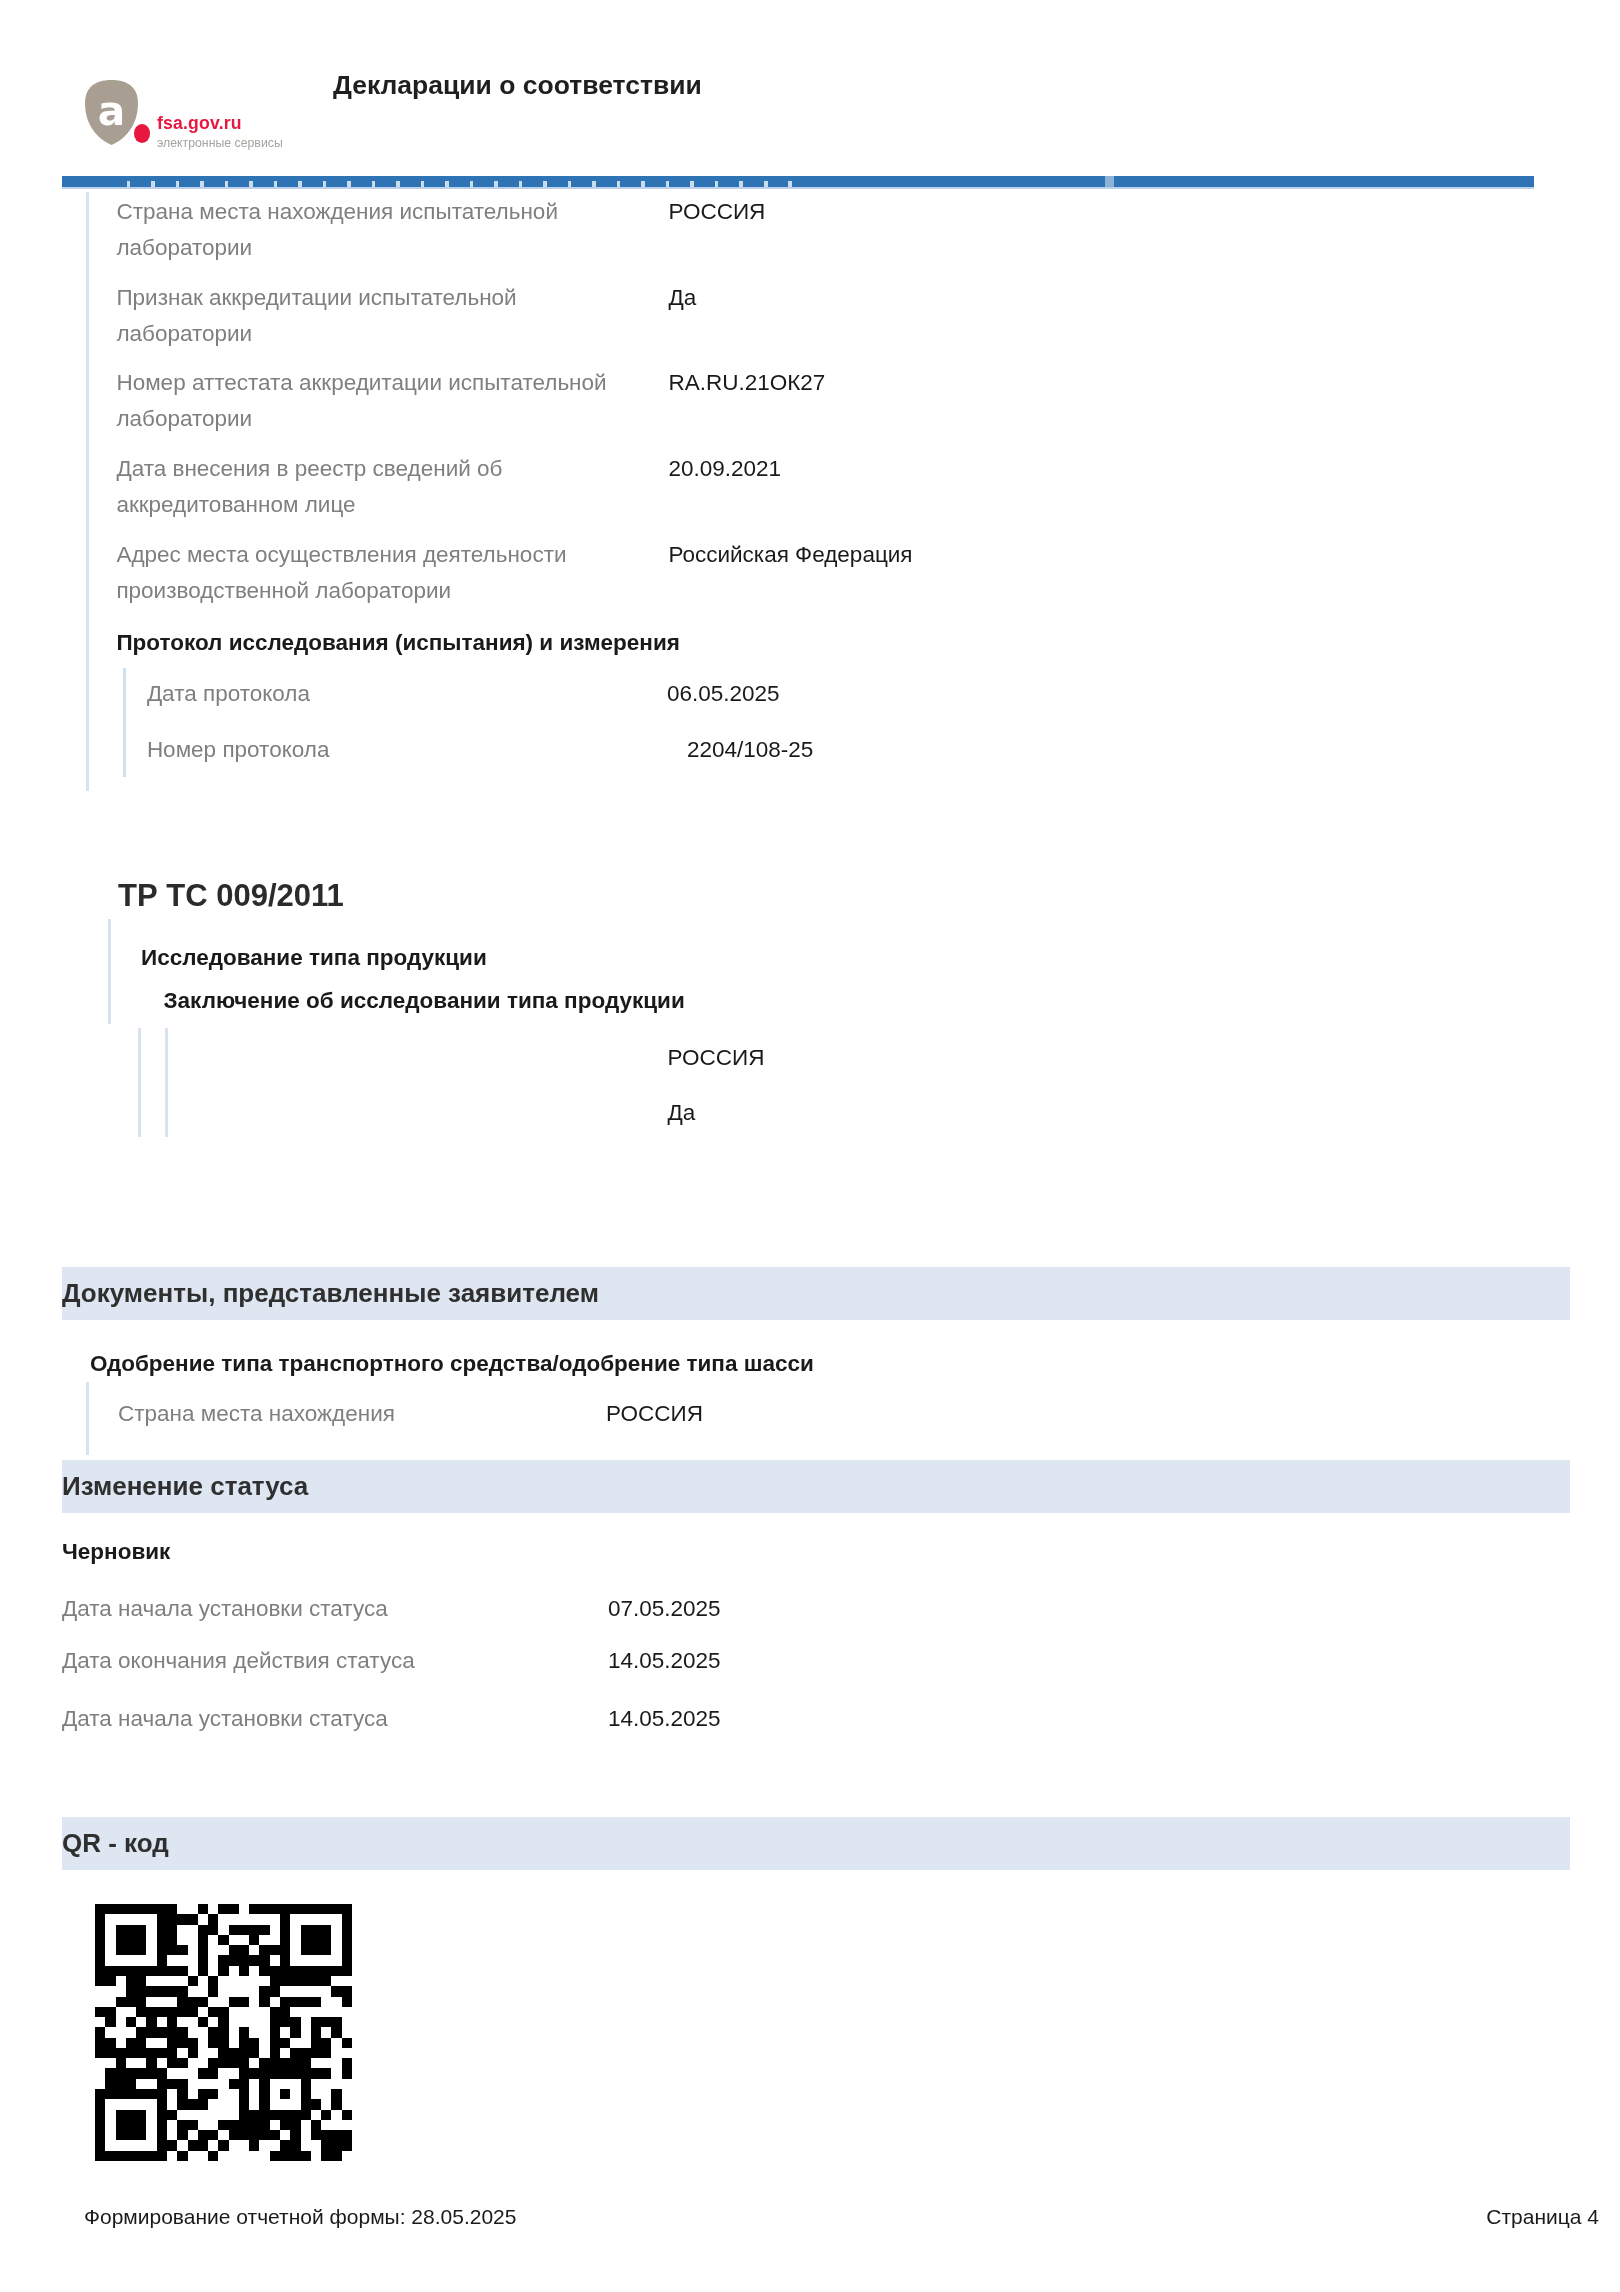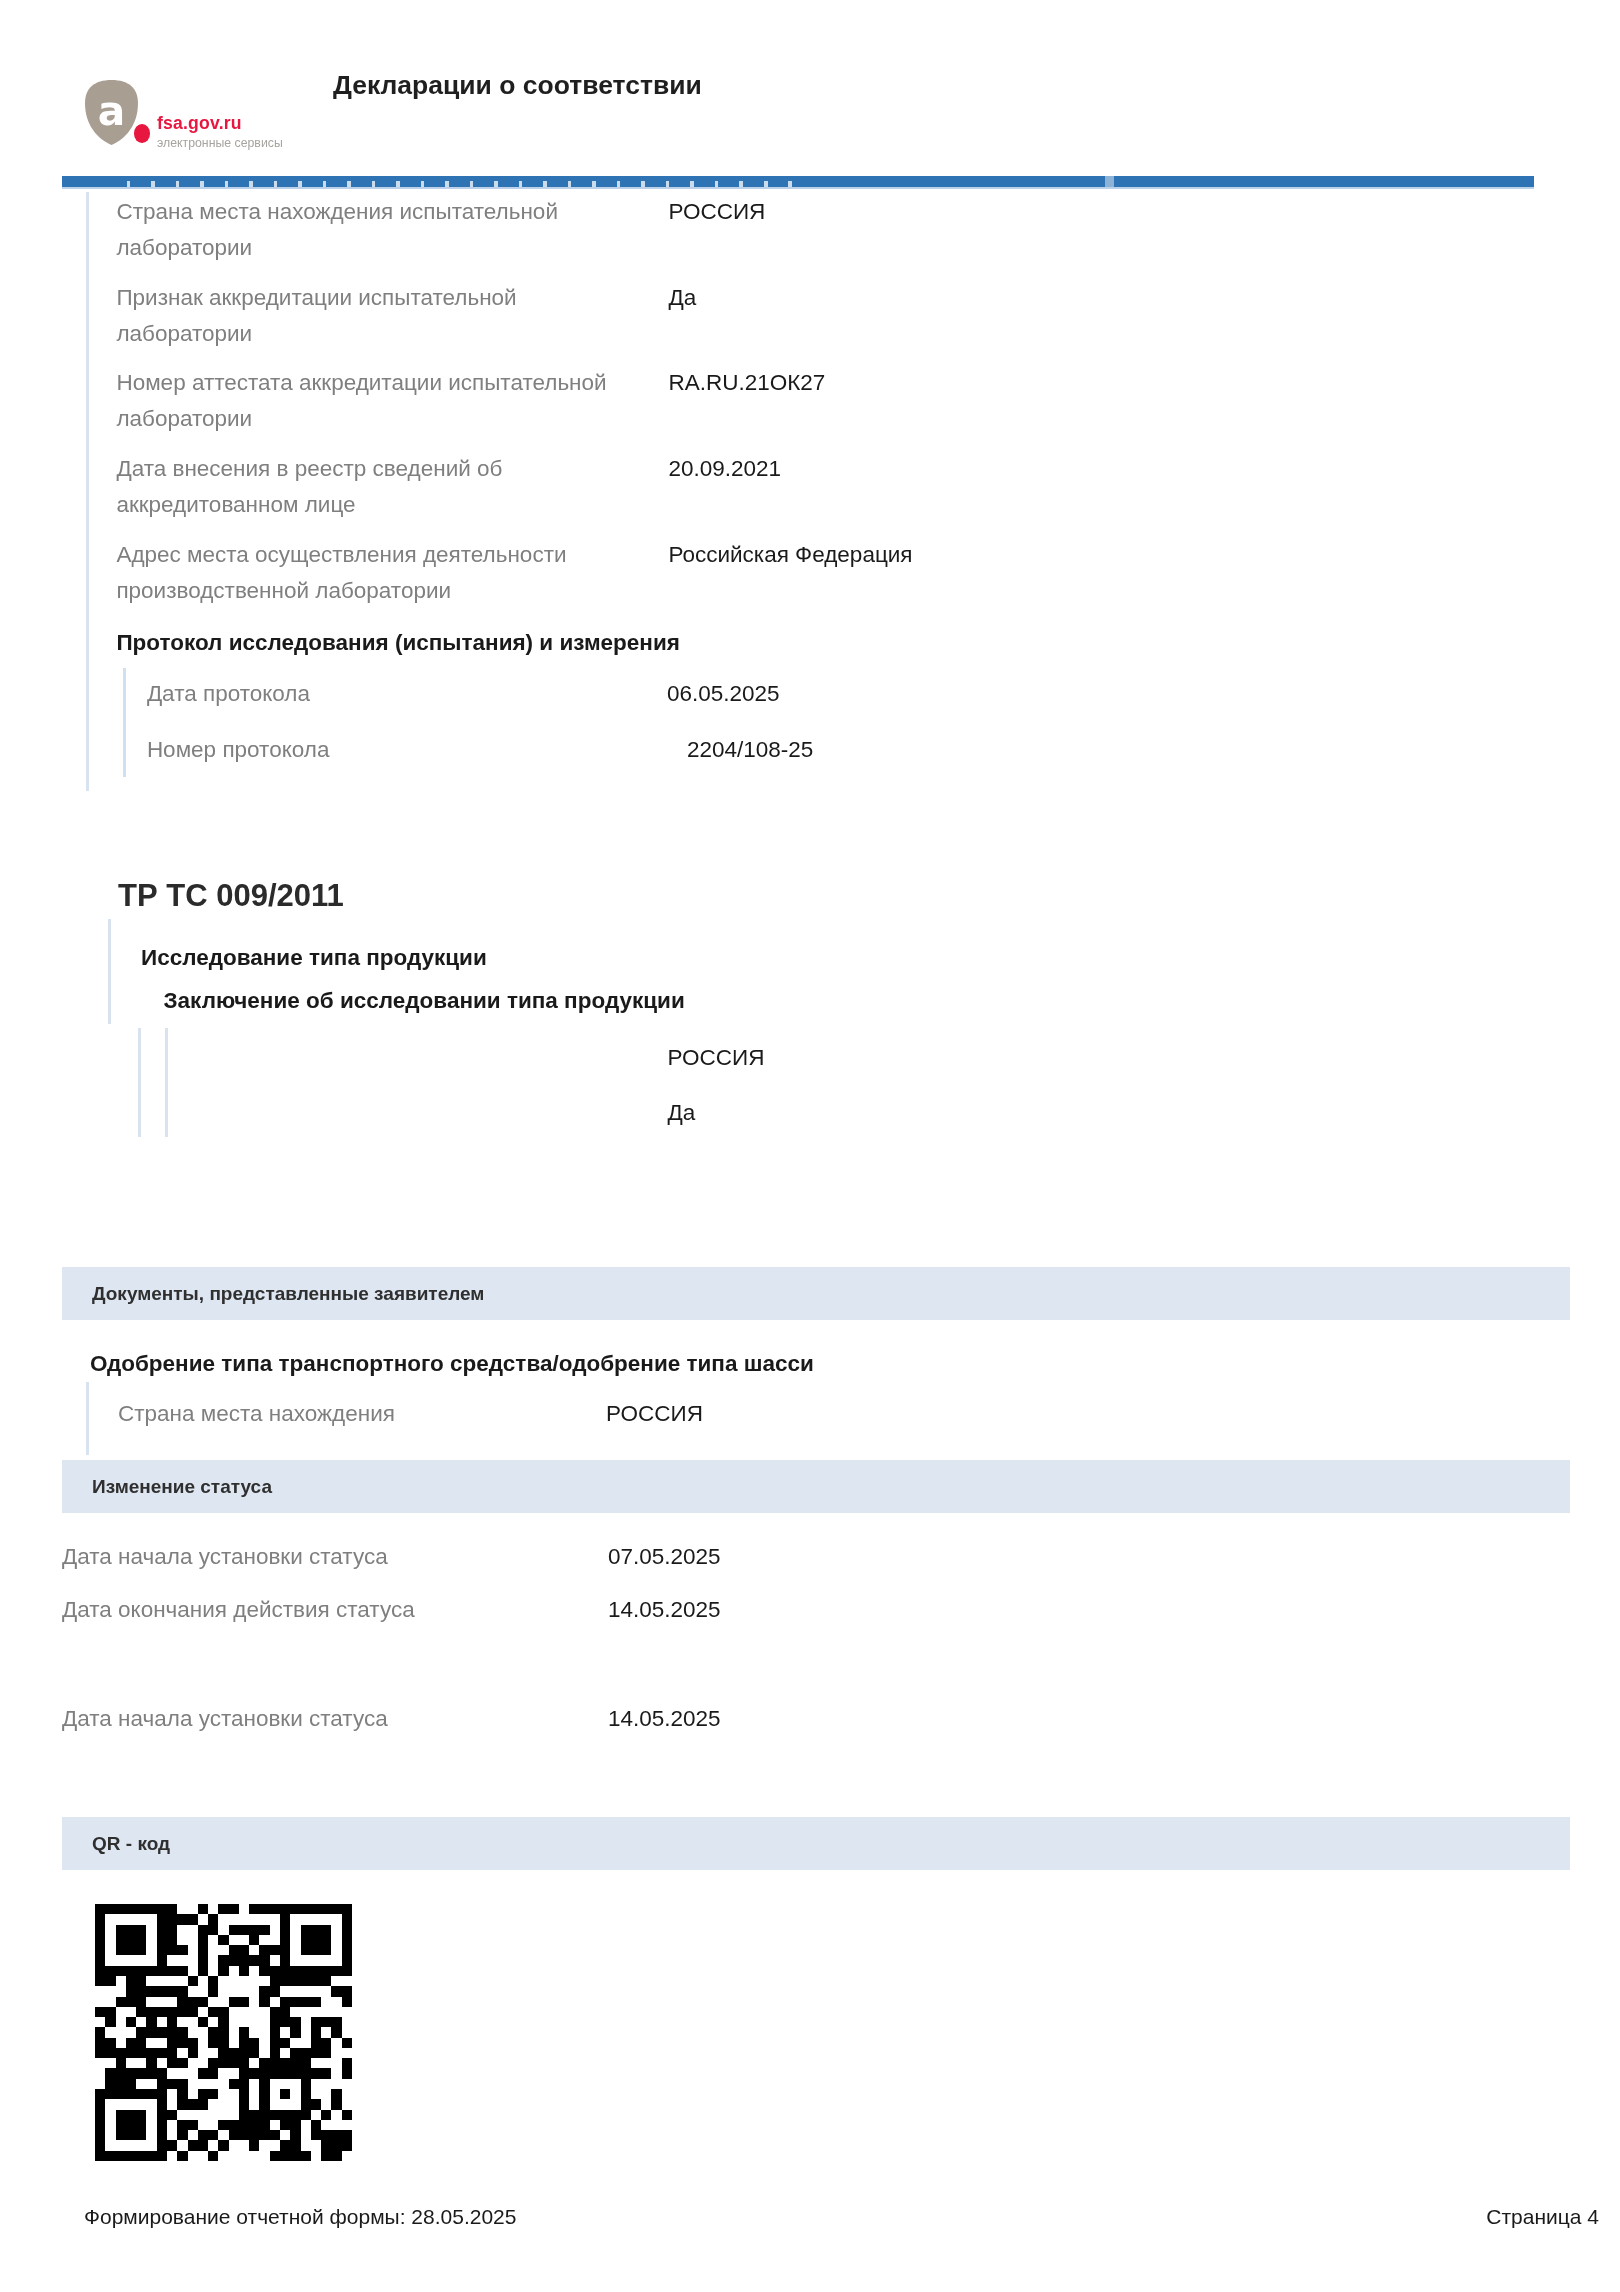--- a/index.html
+++ b/index.html
@@ -44,21 +44,21 @@
     border-left:3.9px solid #d9e2ef;padding:25.5px 0 9.8px 30px;}
   .trts-line2{padding-left:22.5px;margin-top:17.6px;}
   .trts-block2{position:absolute;left:138px;top:1028px;width:1078px;
     border-left:3.9px solid #d9e2ef;height:109px;}
   .trts-block2-inner{margin-left:23.5px;border-left:3.9px solid #d9e2ef;height:100%;
     padding:11.8px 0 0 500px;box-sizing:border-box;}
   .trts-val2{margin-top:19.6px;}
   
   .sec-bar{position:absolute;left:62px;width:1508px;height:53px;background:#dde6f1;
     display:flex;align-items:center;}
-  .sec-bar-title{padding-left:30px;font-size:19px;font-weight:bold;color:#2f2f2f;}
+  .sec-bar-title{font-size:26px;font-weight:bold;color:#2f2f2f;}
   .docs-bar{top:1267px;}
   .status-bar{top:1460px;}
   .qr-bar{top:1817px;}
   
   .docs-sub{position:absolute;left:90px;top:1351px;}
   .docs-row-block{position:absolute;left:86px;top:1382px;width:1176px;
     border-left:3.9px solid #d9e2ef;padding:13.7px 0 9.8px 29px;}
   .docs-row-block .label{width:488px;flex:none;}
   
   .status-group-1{position:absolute;left:62px;top:1539px;width:1372px;}
@@ -153,20 +153,21 @@
     <div class="row">
       <div class="label">Страна места нахождения</div>
       <div class="value">РОССИЯ</div>
     </div>
   </div>
 
   <div class="sec-bar status-bar">
     <div class="sec-bar-title">Изменение статуса</div>
   </div>
   <div class="status-group-1">
+    <div class="subhead status-name">Черновик</div>
     <div class="status-row">
       <div class="label">Дата начала установки статуса</div>
       <div class="value">07.05.2025</div>
     </div>
     <div class="status-row">
       <div class="label">Дата окончания действия статуса</div>
       <div class="value">14.05.2025</div>
     </div>
   </div>
   <div class="status-group-2">

